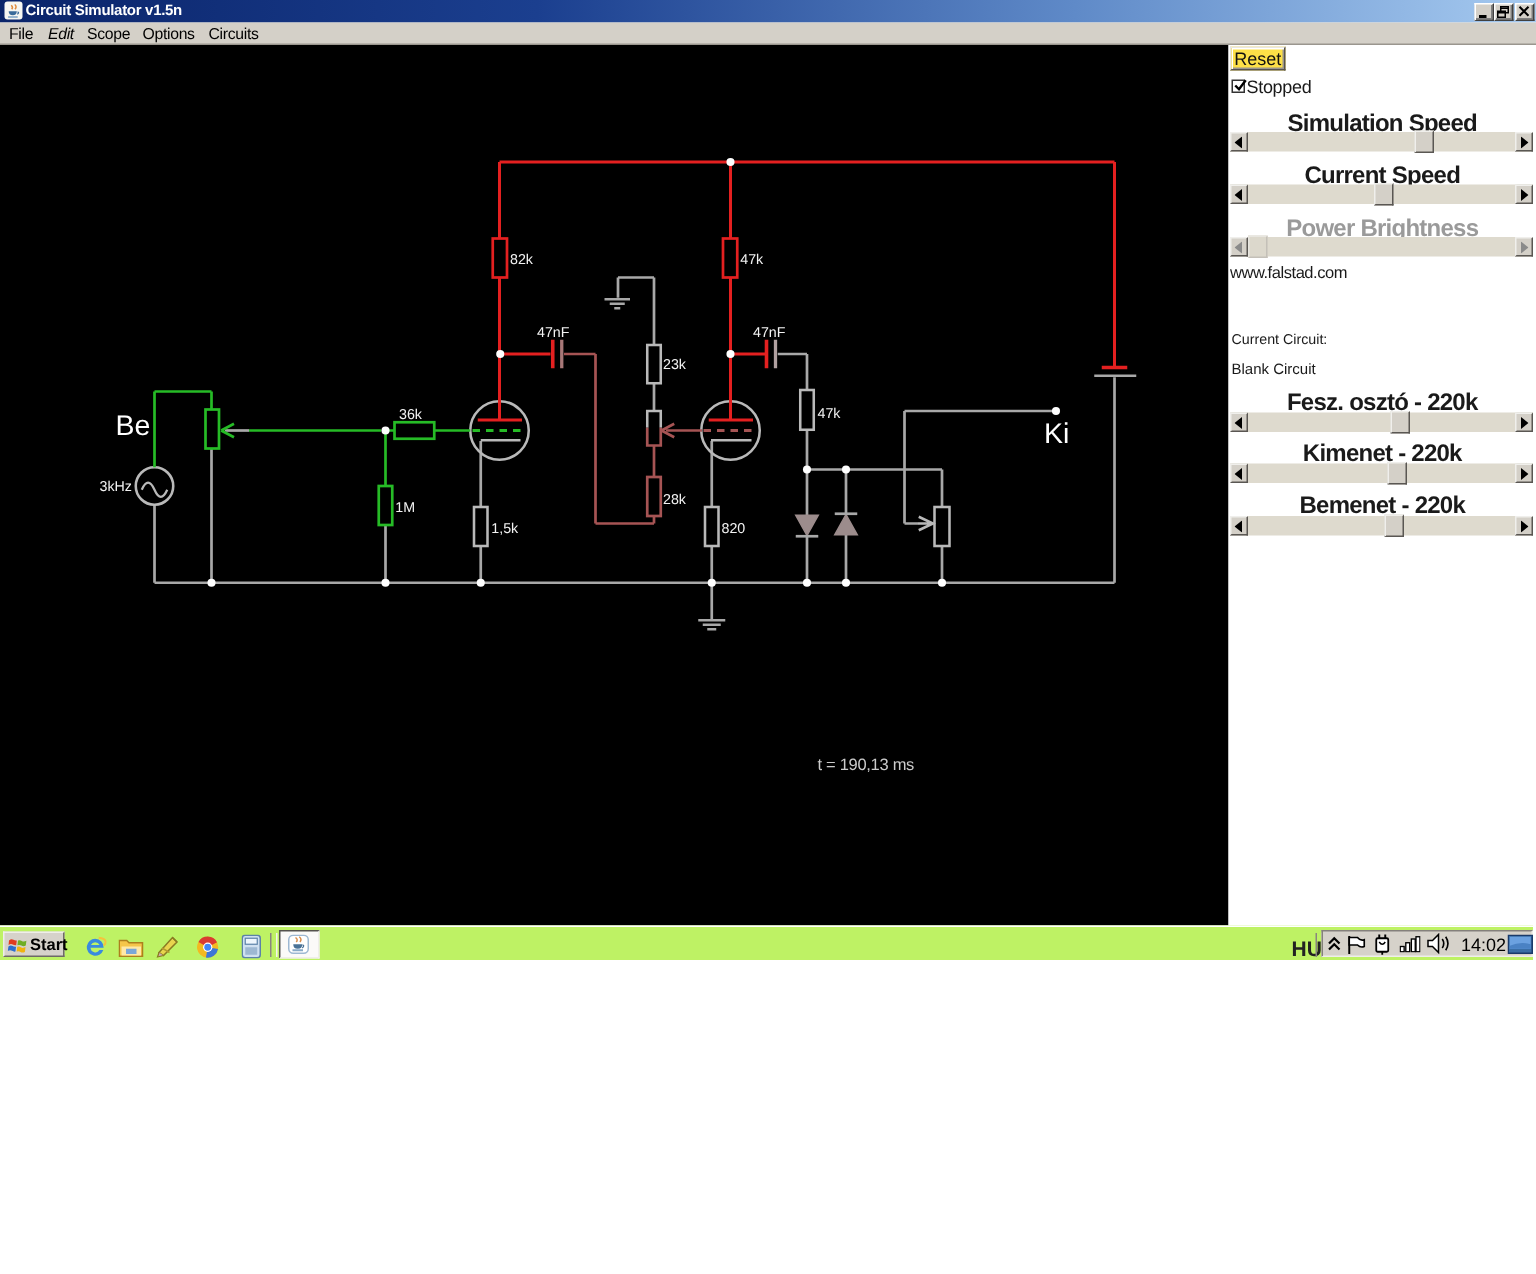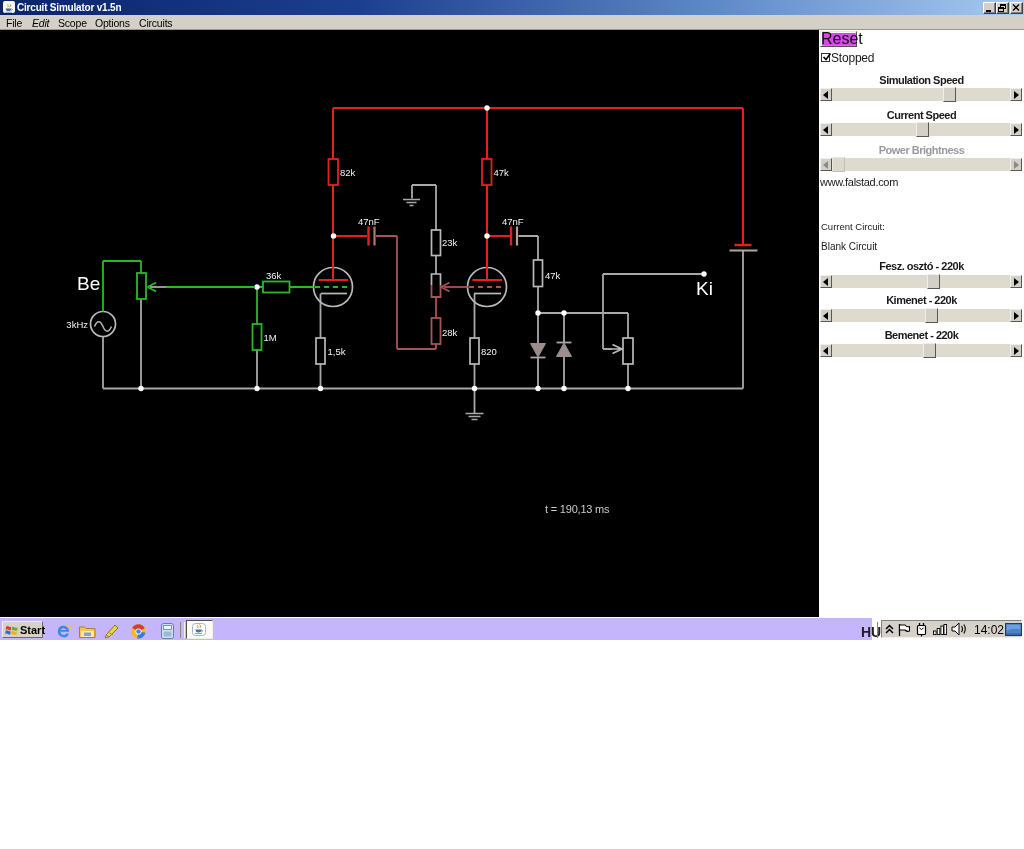--- a/index.html
+++ b/index.html
@@ -7,25 +7,25 @@
 .abs{position:absolute;}
 #titlebar{left:0;top:0;width:1024px;height:15px;background:linear-gradient(90deg,#0a246a 0%,#1b3f8f 35%,#5f8ac8 70%,#a6caf0 100%);}
 #titletxt{left:17px;top:2px;font-size:10px;font-weight:bold;color:#fff;letter-spacing:-0.2px;}
 #javico{left:3px;top:1px;width:12px;height:12px;background:#f6f6f2;border-radius:2px;}
 .wbtn{top:2px;width:13px;height:12px;background:#d4d0c8;border:1px solid;border-color:#fff #404040 #404040 #fff;box-shadow:inset -1px -1px 0 #808080;box-sizing:border-box;}
 .wbtn svg{display:block;}
 #menubar{left:0;top:15px;width:1024px;height:15px;background:#d4d0c8;border-bottom:1px solid #9a968e;box-sizing:border-box;}
 .mi{position:absolute;top:1px;font-size:10.5px;color:#000;letter-spacing:-0.2px;}
 #canvas{left:0;top:30px;width:819px;height:587px;background:#000;}
 #panel{left:819px;top:30px;width:205px;height:587px;background:#fff;}
-#taskbar{left:0;top:617px;width:872px;height:23px;background:#c4b5fd;border-top:1px solid #fff;box-sizing:border-box;}
+#taskbar{left:0;top:617px;width:1022px;height:23px;background:#bef264;border-top:1px solid #fff;box-sizing:border-box;}
 .raised{background:#d6d2ca;border:1px solid;border-color:#efeeea #6e6a66 #6e6a66 #efeeea;box-sizing:border-box;}
 .sunken{background:#d6d2ca;border:1px solid;border-color:#84807c #efeeea #efeeea #84807c;box-sizing:border-box;}
-#resetbtn{left:1px;top:1px;width:37px;height:16px;background:#d946ef;border:1px solid;border-color:#e8e6e2 #55524e #55524e #e8e6e2;box-shadow:inset 1px 1px 0 #fff, inset -1px -1px 0 #9a968e;box-sizing:border-box;text-align:center;font-size:16px;line-height:14px;color:#111;}
-.plabel{left:0;width:205px;text-align:center;font-size:11px;font-weight:bold;letter-spacing:-0.5px;color:#1a1a1a;}
+#resetbtn{left:1px;top:1px;width:37px;height:16px;background:#fde047;border:1px solid;border-color:#e8e6e2 #55524e #55524e #e8e6e2;box-shadow:inset 1px 1px 0 #fff, inset -1px -1px 0 #9a968e;box-sizing:border-box;text-align:center;font-size:12px;line-height:14px;color:#111;}
+.plabel{left:0;width:205px;text-align:center;font-size:16px;font-weight:bold;letter-spacing:-0.5px;color:#1a1a1a;}
 .ptext{font-size:11px;color:#1a1a1a;letter-spacing:-0.3px;}
 .slider{left:1px;width:202px;height:13px;background:#dedace;position:absolute;}
 .sarrow{position:absolute;top:0;width:12px;height:13px;background:#d4d0c8;border:1px solid;border-color:#f0efec #5a5753 #5a5753 #f0efec;box-sizing:border-box;}
 .sarrow svg{display:block;margin:2px auto 0;}
 .sthumb{position:absolute;top:-1px;width:13px;height:15px;background:#d4d0c8;border:1px solid;border-color:#f0efec #5a5753 #5a5753 #f0efec;box-sizing:border-box;}
 </style>
 </head>
 <body>
 <div class="abs" id="titlebar"></div>
 <div class="abs" id="javico"><svg width="12" height="12" viewBox="0 0 12 12">

